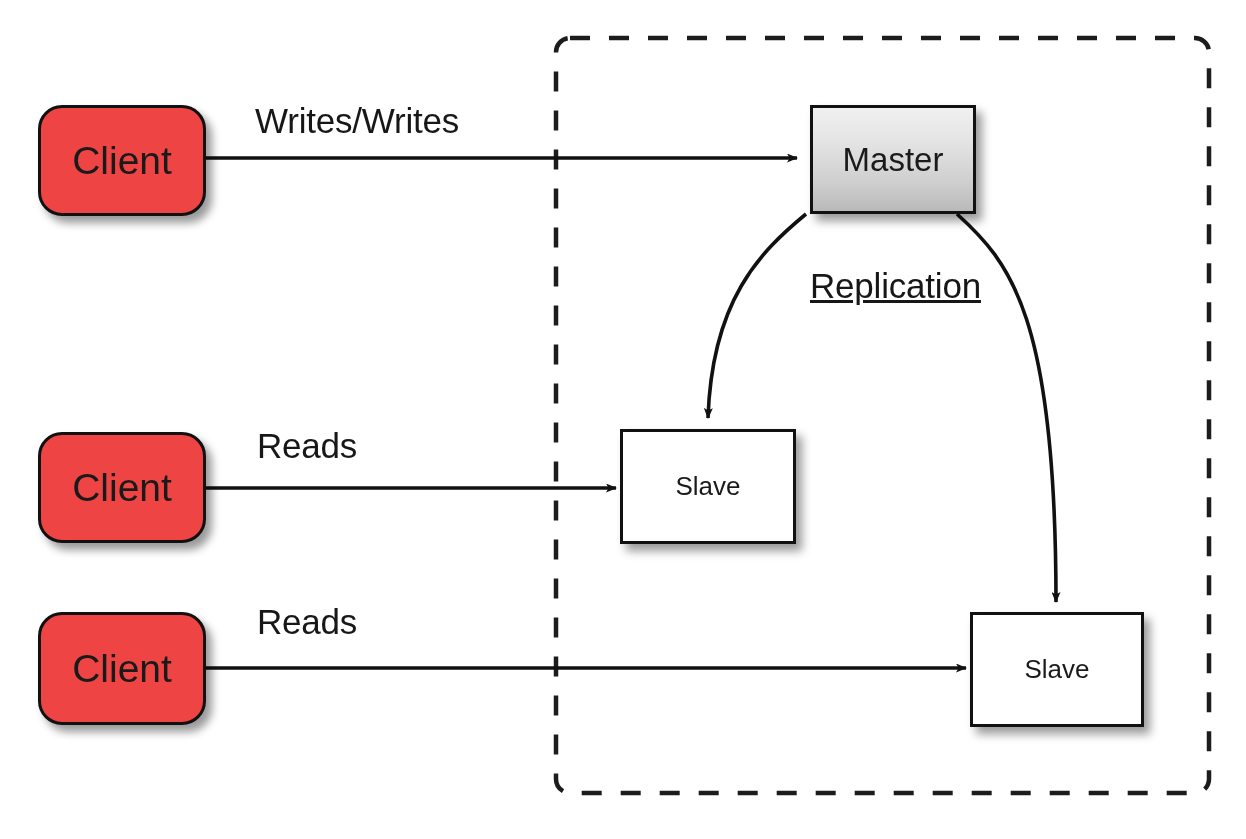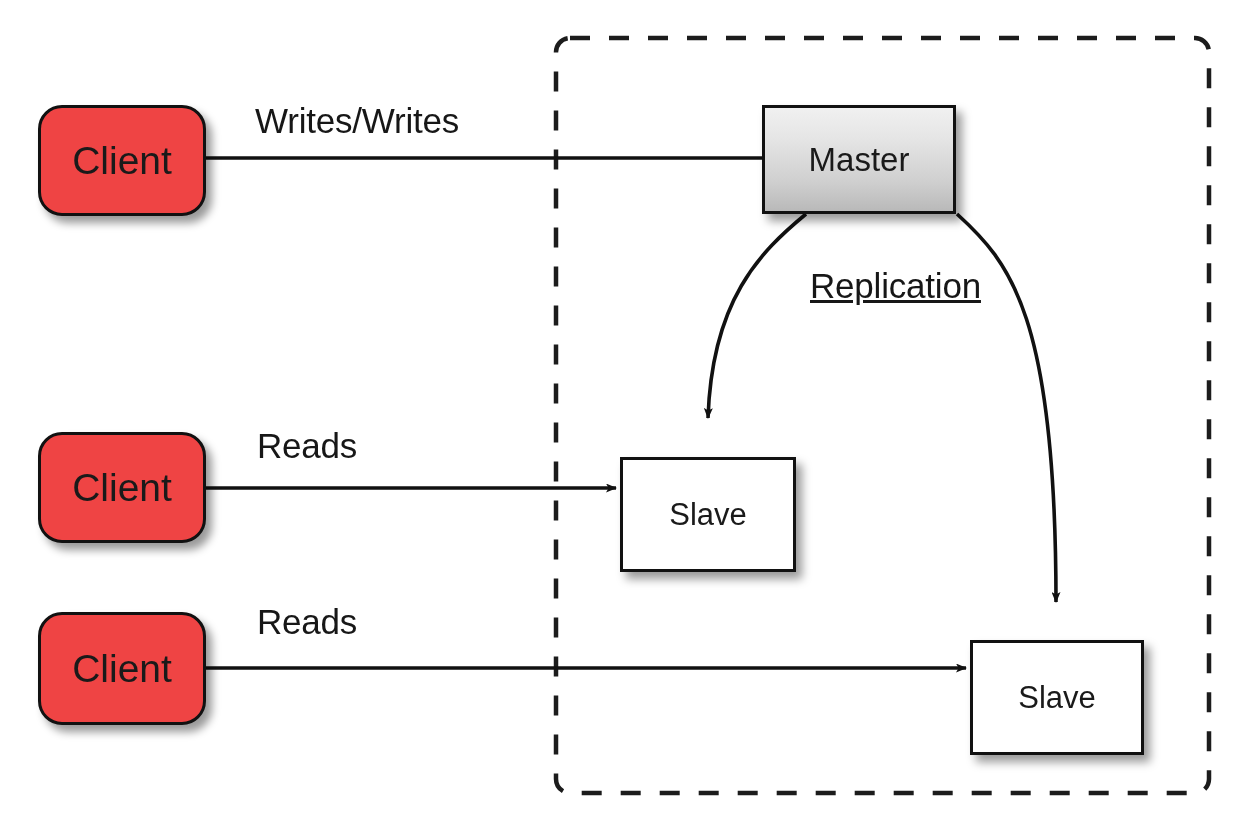--- a/index.html
+++ b/index.html
@@ -43,23 +43,22 @@
   }
   .node-master {
     border: 3.5px solid #111111;
     background: linear-gradient(to bottom, #f0f0f0 0%, #e6e6e6 28%, #cfcfcf 72%, #b9b9b9 100%);
     font-size: 33px;
     box-shadow: 6px 7px 9px rgba(0,0,0,0.40);
   }
   .node-slave {
     border: 3.5px solid #111111;
     background: #ffffff;
-    font-size: 31px;
+    font-size: 26px;
     box-shadow: 6px 7px 9px rgba(0,0,0,0.40);
-    margin-top: 28px;
   }
   .edge-label {
     position: absolute;
     font-size: 35px;
     color: #171717;
     white-space: nowrap;
     letter-spacing: -0.2px;
   }
 </style>
 </head>
@@ -95,21 +94,21 @@
   </div>
 
   <div class="node node-client" style="left:38px; top:432px; width:168px; height:111px;">
     <span>Client</span>
   </div>
 
   <div class="node node-client" style="left:38px; top:612px; width:168px; height:113px;">
     <span>Client</span>
   </div>
 
-  <div class="node node-master" style="left:762px; top:105px; width:194px; height:109px;">
+  <div class="node node-master" style="left:810px; top:105px; width:166px; height:109px;">
     <span>Master</span>
   </div>
 
   <div class="node node-slave" style="left:620px; top:429px; width:176px; height:115px;">
     <span>Slave</span>
   </div>
 
   <div class="node node-slave" style="left:970px; top:612px; width:174px; height:115px;">
     <span>Slave</span>
   </div>

